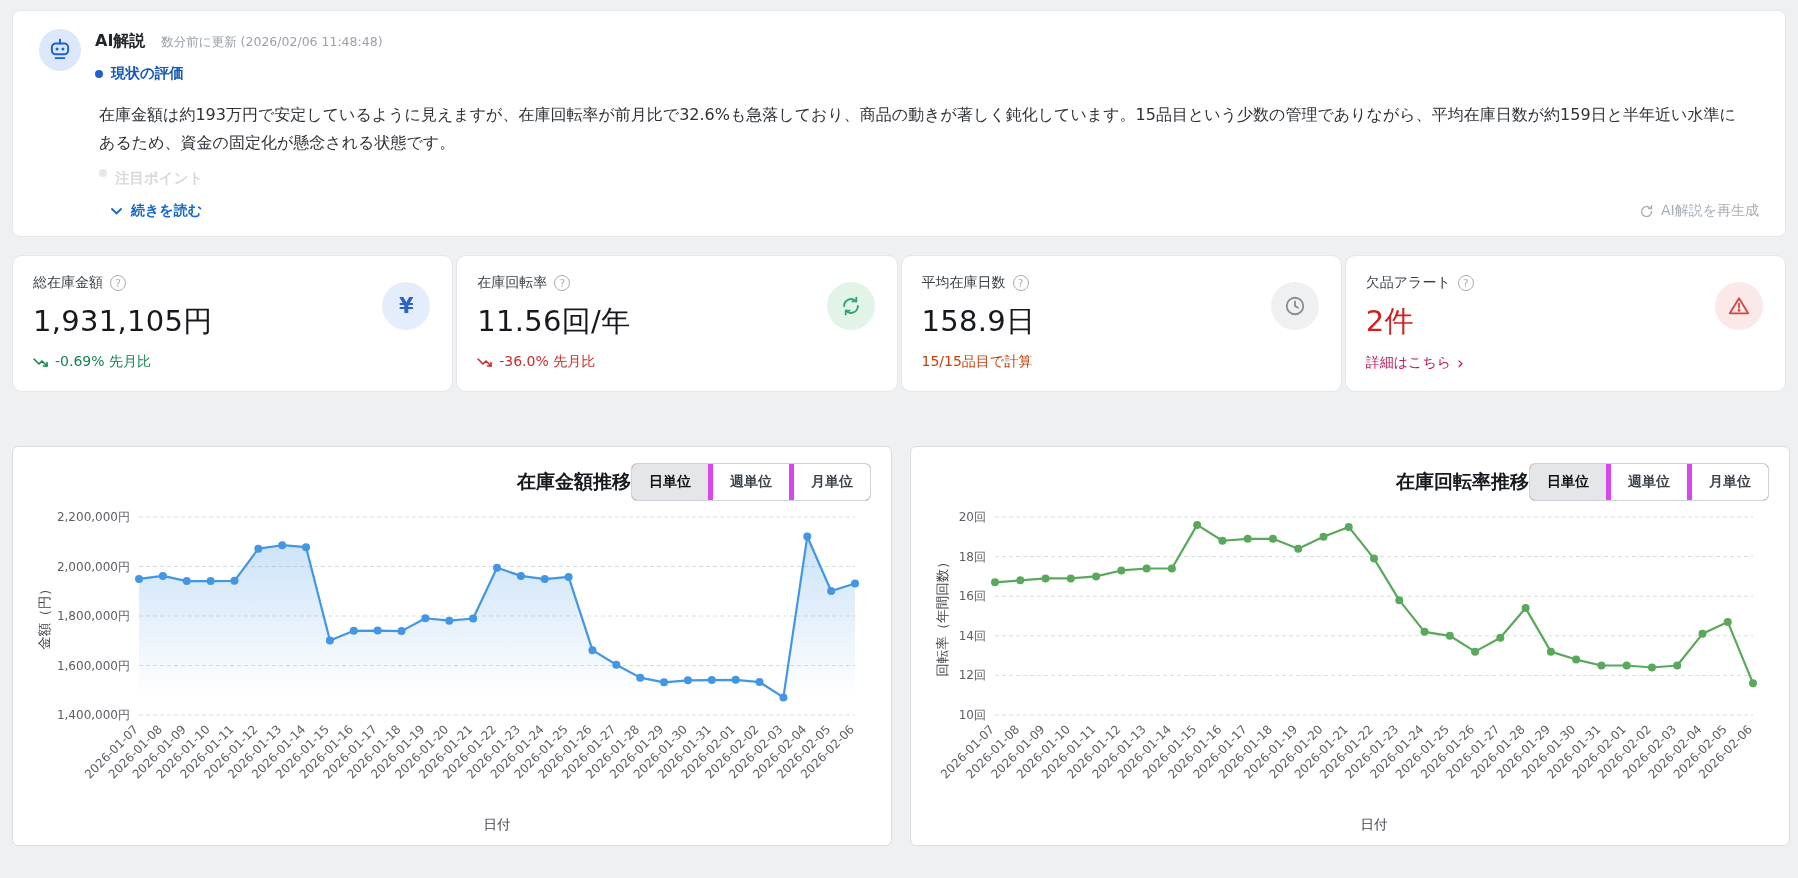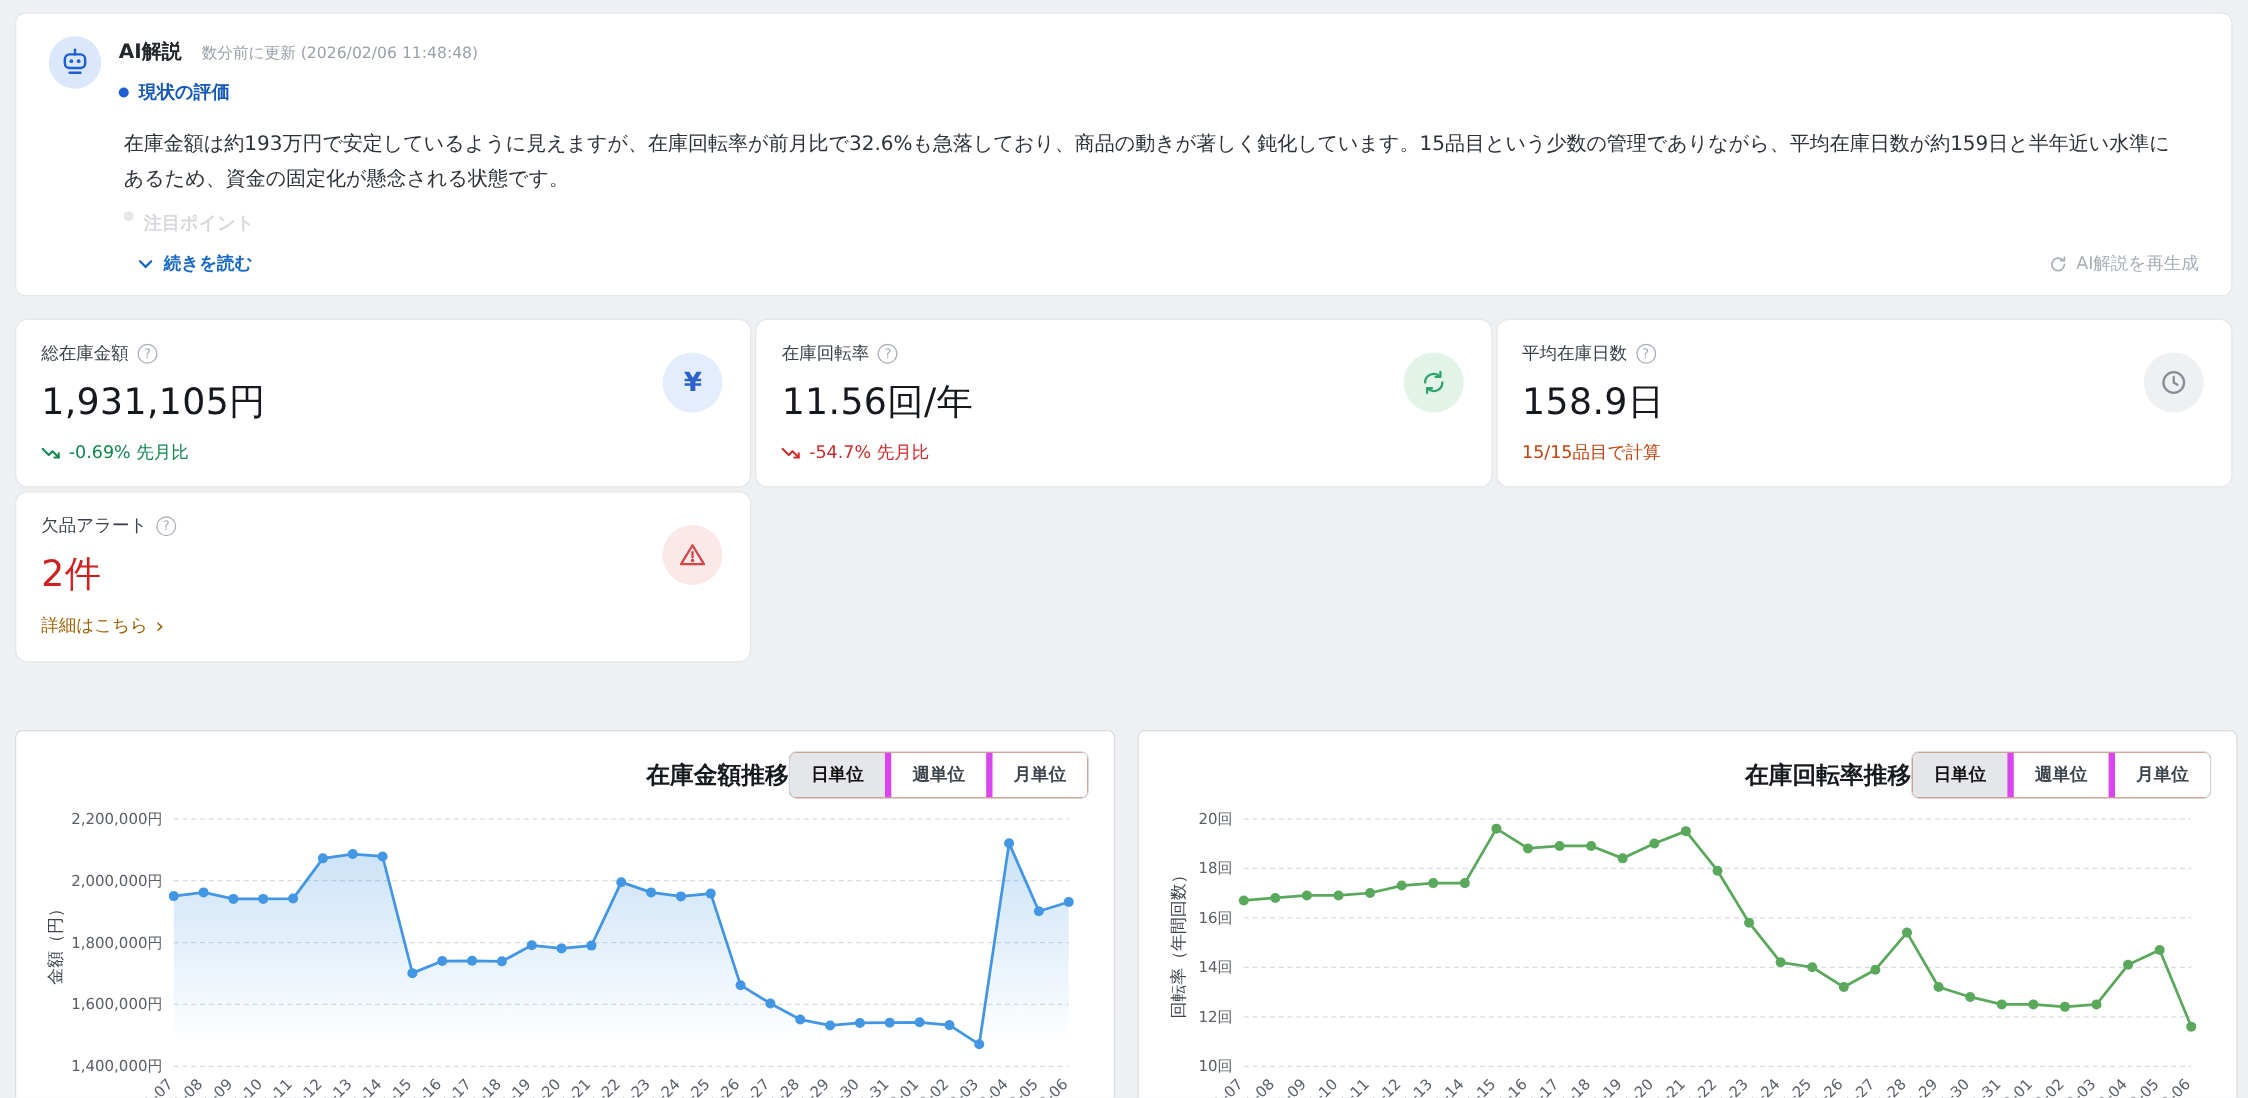--- a/index.html
+++ b/index.html
@@ -20,31 +20,31 @@
   .dot.gray{background:#8b94a3}
   .ai-section-label{color:#1558b8;font-weight:bold;font-size:14.5px}
   .ai-body{margin:18px 0 0 60px;font-size:16px;line-height:1.75;color:#2d3238;padding-right:16px}
   .ai-faded{display:flex;gap:8px;margin:12px 0 0 60px;opacity:.22}
   .ai-faded-label{font-size:14.5px;font-weight:bold;color:#4a5160}
   .ai-footer{display:flex;justify-content:space-between;align-items:center;margin:14px 0 0 72px}
   .read-more{color:#1668c4;font-size:14px;font-weight:bold;display:flex;gap:9px;align-items:center;cursor:pointer;background:none;border:none;font-family:inherit}
   .regen{color:#a6adb6;font-size:14px;display:flex;gap:7px;align-items:center;cursor:pointer;background:none;border:none;font-family:inherit}
 
   
-  .kpi-row{display:grid;grid-template-columns:repeat(3,1fr);gap:3px;margin-bottom:54px}
+  .kpi-row{display:grid;grid-template-columns:repeat(4,1fr);gap:3px;margin-bottom:54px}
   .kpi-card{padding:18px 20px;position:relative;border-radius:10px}
   .kpi-label-row{display:flex;align-items:center;gap:7px;font-size:14px;color:#3a4049}
   .help{width:16px;height:16px;border:1.2px solid #a7adb6;border-radius:50%;color:#a7adb6;font-size:10.5px;display:flex;align-items:center;justify-content:center;cursor:pointer;flex:none}
   .kpi-value{font-size:29px;font-weight:normal;margin-top:10px;letter-spacing:.3px;color:#15181c}
   .kpi-value.alert-red{color:#cf1f1f}
   .kpi-sub{margin-top:11px;font-size:14px;display:flex;align-items:center;gap:6px}
   .sub-green{color:#13854e}
   .sub-red{color:#cf2b2b}
   .sub-gray{color:#c2410c}
-  .sub-link{color:#a16207;cursor:pointer}
+  .sub-link{color:#be185d;cursor:pointer}
   .kpi-icon{position:absolute;right:22px;top:26px;width:48px;height:48px;border-radius:50%;display:flex;align-items:center;justify-content:center}
   .icon-yen{background:#e4edfb;color:#2d63c8;font-size:21px;font-weight:bold}
   .icon-refresh{background:#e2f3e8}
   .icon-clock{background:#eef0f2}
   .icon-alert{background:#fbe9e9}
 
   
   .charts-row{display:grid;grid-template-columns:1fr 1fr;gap:18px}
   .chart-card{padding:16px 20px 10px;border-radius:6px;border:1px solid #d9dce0}
   .chart-header{display:flex;justify-content:flex-end;align-items:center;margin-bottom:2px}
@@ -143,21 +143,21 @@
         <span class="help">?</span>
       </div>
       <div class="kpi-value">11.56回/年</div>
       <div class="kpi-sub sub-red">
         <span style="display:flex;color:#cf2b2b">
           <svg width="16" height="12" viewBox="0 0 16 12" fill="none" stroke="currentColor" stroke-width="1.6" stroke-linecap="round" stroke-linejoin="round">
               <path d="M1 3l5 5 3-3 5 5"></path>
               <polyline points="14 6.5 14 10 10.5 10"></polyline>
             </svg>
         </span>
-        <span>-54.7% 先月比</span>
+        <span>-36.0% 先月比</span>
       </div>
       <div class="kpi-icon icon-refresh">
         <svg width="22" height="22" viewBox="0 0 24 24" fill="none" stroke="#2fa36b" stroke-width="2" stroke-linecap="round" stroke-linejoin="round">
             <path d="M4.5 12a7.5 7.5 0 0 1 13-5.1"></path>
             <polyline points="17.8 2.8 17.8 7 13.6 7"></polyline>
             <path d="M19.5 12a7.5 7.5 0 0 1-13 5.1"></path>
             <polyline points="6.2 21.2 6.2 17 10.4 17"></polyline>
           </svg>
       </div>
     </div>

